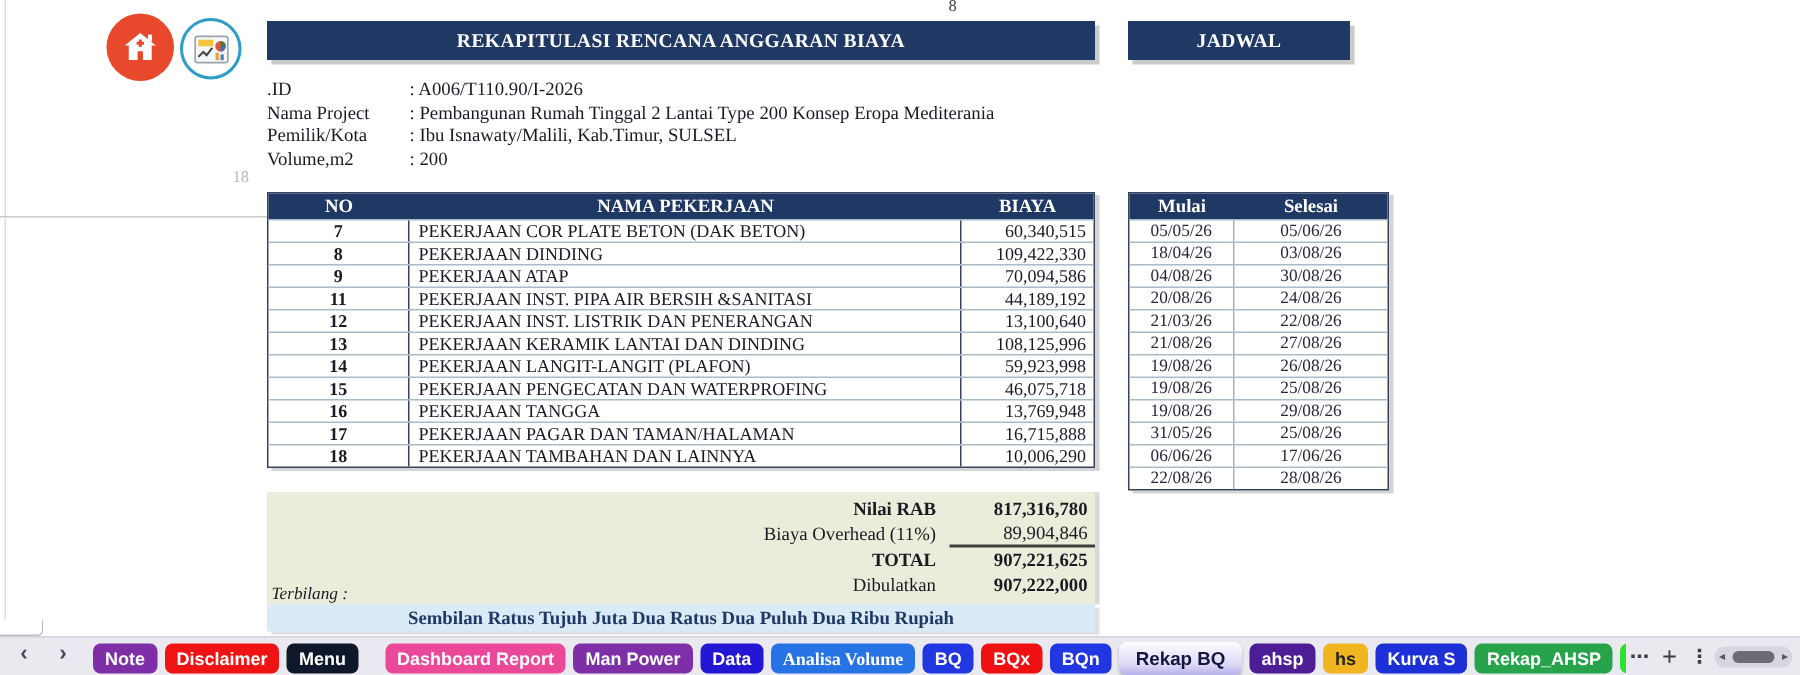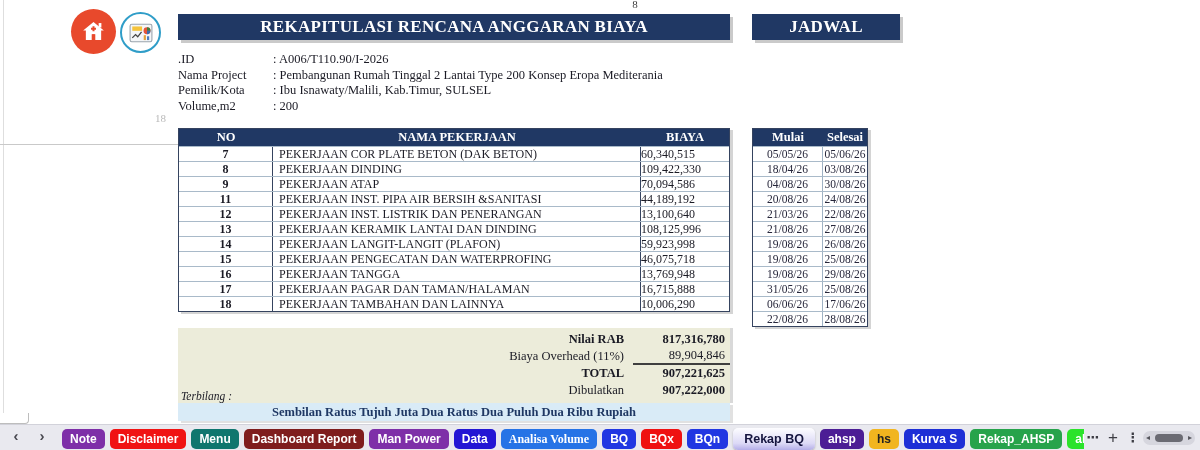--- a/index.html
+++ b/index.html
@@ -11,42 +11,42 @@
 
   .top-number { position:absolute; left:620px; top:-2px; width:30px; text-align:center;
                 font-size:11px; color:#3c3c3c; }
   .faint-row-number { position:absolute; left:155px; top:112px; font-size:11px; color:#b9b9b9; }
 
   .circle-btn { position:absolute; border-radius:50%; display:flex; align-items:center; justify-content:center; cursor:pointer; }
   .home-btn { left:71px; top:9px; width:45px; height:45px; background:#e8492c; }
   .dash-btn { left:120px; top:12px; width:41px; height:41px; background:#fff; border:2px solid #2f9dc8; }
 
   .bar { position:absolute; height:26px; background:var(--navy); color:#fff; font-weight:bold;
-         font-size:17px; letter-spacing:.3px; text-align:center; line-height:26px;
+         font-size:13px; letter-spacing:.3px; text-align:center; line-height:26px;
          box-shadow:3px 3px 0 rgba(150,150,150,.5); }
   .title-bar  { left:178px; top:14px; width:552px; }
   .jadwal-bar { left:752px; top:14px; width:148px; }
 
   .info-block { position:absolute; left:178px; top:52px; font-size:12.5px; line-height:15.5px; }
   .info-row { display:flex; }
   .info-label { width:95px; }
 
   .main-table { position:absolute; left:178px; top:128px; width:552px;
                 border:1px solid #35435f; box-shadow:3px 2px 0 rgba(160,160,160,.45); background:#fff; }
-  .sched-table { position:absolute; left:752px; top:128px; width:116px;
+  .sched-table { position:absolute; left:752px; top:128px; width:174px;
                  border:1px solid #35435f; box-shadow:3px 2px 0 rgba(160,160,160,.45); background:#fff; }
   .thead { display:flex; height:17px; background:var(--navy); color:#fff; font-weight:bold;
            font-size:12.5px; line-height:17px; text-align:center; }
   .th-no   { width:94px; }
   .th-name { flex:1; }
   .th-cost { width:88px; }
   .trow { display:flex; height:15px; line-height:14px; font-size:12px; border-top:1px solid #a9bac9; }
   .c-no   { width:94px; text-align:center; font-weight:bold; border-right:1px solid #35435f; }
   .c-name { flex:1; padding-left:6px; border-right:1px solid #35435f; white-space:nowrap; overflow:hidden; }
-  .c-cost { width:88px; text-align:left; padding-right:23px; }
+  .c-cost { width:88px; text-align:right; padding-right:5px; }
 
   .th-start { width:70px; }
   .th-end   { flex:1; }
   .s-start { width:70px; text-align:center; border-right:1px solid #9fb2c4; font-size:11.5px; color:#26263a; }
   .s-end   { flex:1; text-align:center; font-size:11.5px; color:#26263a; }
 
   .summary { position:absolute; left:178px; top:328px; width:552px; height:75px;
              background:var(--summaryBg); box-shadow:3px 0 0 rgba(160,160,160,.4); padding-top:2px; }
   .sum-row { display:flex; justify-content:flex-end; height:16px; align-items:center;
              font-size:12.5px; margin-top:1px; }
@@ -291,22 +291,22 @@
 <div class="terbilang-bar">Sembilan Ratus Tujuh Juta Dua Ratus Dua Puluh Dua Ribu Rupiah</div>
 
 <div class="sheet-notch"></div>
 
 <div class="tabbar">
   <span class="nav-arrow nav-left">‹</span>
   <span class="nav-arrow nav-right">›</span>
   <div class="tabs" id="tabs">
       <div class="tab" style="background: rgb(126, 47, 168); color: rgb(255, 255, 255);">Note</div>
       <div class="tab" style="background: rgb(240, 19, 19); color: rgb(255, 255, 255);">Disclaimer</div>
-      <div class="tab" style="background: #0f766e; color: rgb(255, 255, 255);">Menu</div>
-      <div class="tab" style="background: #7f1d1d; color: rgb(255, 255, 255);">Dashboard Report</div>
+      <div class="tab" style="background: #0f172a; color: rgb(255, 255, 255);">Menu</div>
+      <div class="tab" style="background: #ec4899; color: rgb(255, 255, 255); margin-left: 13px;">Dashboard Report</div>
       <div class="tab" style="background: rgb(126, 47, 168); color: rgb(255, 255, 255);">Man Power</div>
       <div class="tab" style="background: rgb(35, 22, 212); color: rgb(255, 255, 255);">Data</div>
       <div class="tab" style="background: rgb(38, 115, 230); color: rgb(255, 255, 255); font-family: Liberation Serif, serif;">Analisa Volume</div>
       <div class="tab" style="background: rgb(33, 55, 226); color: rgb(255, 255, 255);">BQ</div>
       <div class="tab" style="background: rgb(239, 17, 17); color: rgb(255, 255, 255);">BQx</div>
       <div class="tab" style="background: rgb(33, 55, 226); color: rgb(255, 255, 255);">BQn</div>
       <div class="tab active">Rekap BQ</div>
       <div class="tab" style="background: #4c1d95; color: rgb(255, 255, 255);">ahsp</div>
       <div class="tab" style="background: rgb(241, 181, 31); color: rgb(34, 34, 34);">hs</div>
       <div class="tab" style="background: rgb(29, 47, 214); color: rgb(255, 255, 255);">Kurva S</div>

